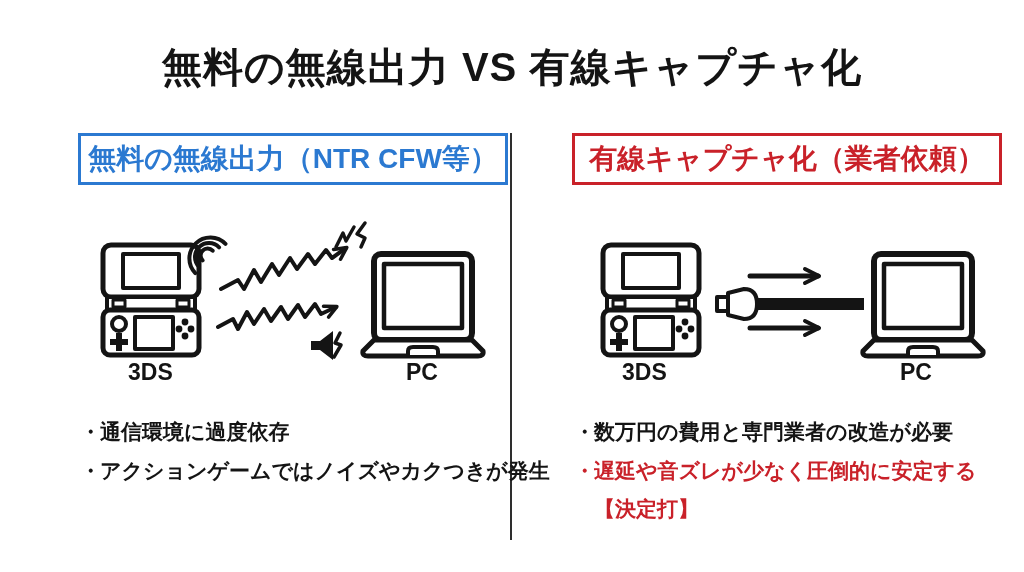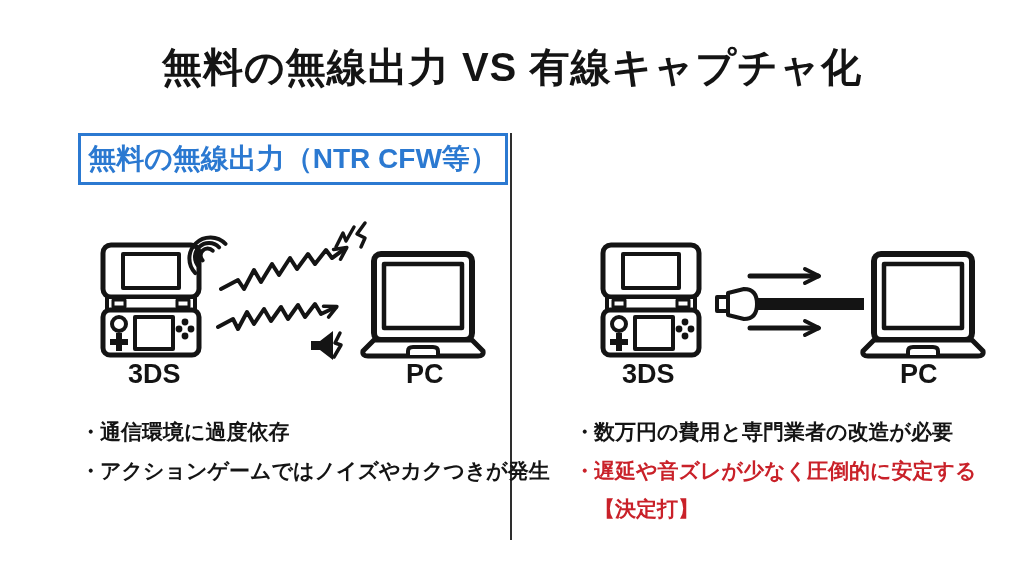--- a/index.html
+++ b/index.html
@@ -24,21 +24,21 @@
   .header-box{
     position:absolute; top:0; left:0; width:424px; height:46px;
     border:3px solid; display:flex; align-items:center; justify-content:center;
     font-size:28px; font-weight:bold; white-space:nowrap; background:var(--bg);
   }
   .panel.left  .header-box{border-color:var(--blue); color:var(--blue);}
   .panel.right .header-box{border-color:var(--red);  color:var(--red);}
   .diagram{position:absolute; top:69px; left:0; width:430px; height:190px;}
   svg{display:block;}
   .dev-label{
-    position:absolute; top:226px; font-size:27px; font-weight:bold; white-space:nowrap;
+    position:absolute; top:226px; font-size:23px; font-weight:bold; white-space:nowrap;
   }
   .lbl-3ds{left:50px;} .lbl-pc{left:328px;}
   .bullets{
     position:absolute; top:286px; left:2px; width:470px;
     list-style:none; margin:0; padding:0;
     font-size:21px; font-weight:bold; line-height:1.2;
   }
   .bullets li{margin:0 0 14px 0; white-space:nowrap;}
   .dot{display:inline-block; width:20px;}
   .btxt{display:inline-block; vertical-align:top;}
@@ -119,20 +119,23 @@
       <li>
         <span class="dot">・</span><span class="btxt">通信環境に過度依存</span>
       </li>
       <li>
         <span class="dot">・</span><span class="btxt">アクションゲームではノイズやカクつきが発生</span>
       </li>
     </ul>
   </div>
 
   <div class="panel right">
+    <div class="header-box">
+      <span>有線キャプチャ化（業者依頼）</span>
+    </div>
 
     <div class="diagram">
       <svg width="430" height="190" viewBox="0 0 430 190" fill="none" stroke-linecap="round" stroke-linejoin="round">
         <defs>
           <marker id="mB" markerUnits="userSpaceOnUse" markerWidth="22" markerHeight="22" refX="16" refY="10" orient="auto">
             <path d="M3,3 L17,10 L3,17" fill="none" stroke="#141414" stroke-width="4"></path>
           </marker>
         </defs>
 
         <g transform="translate(29,41)" stroke="#141414">

